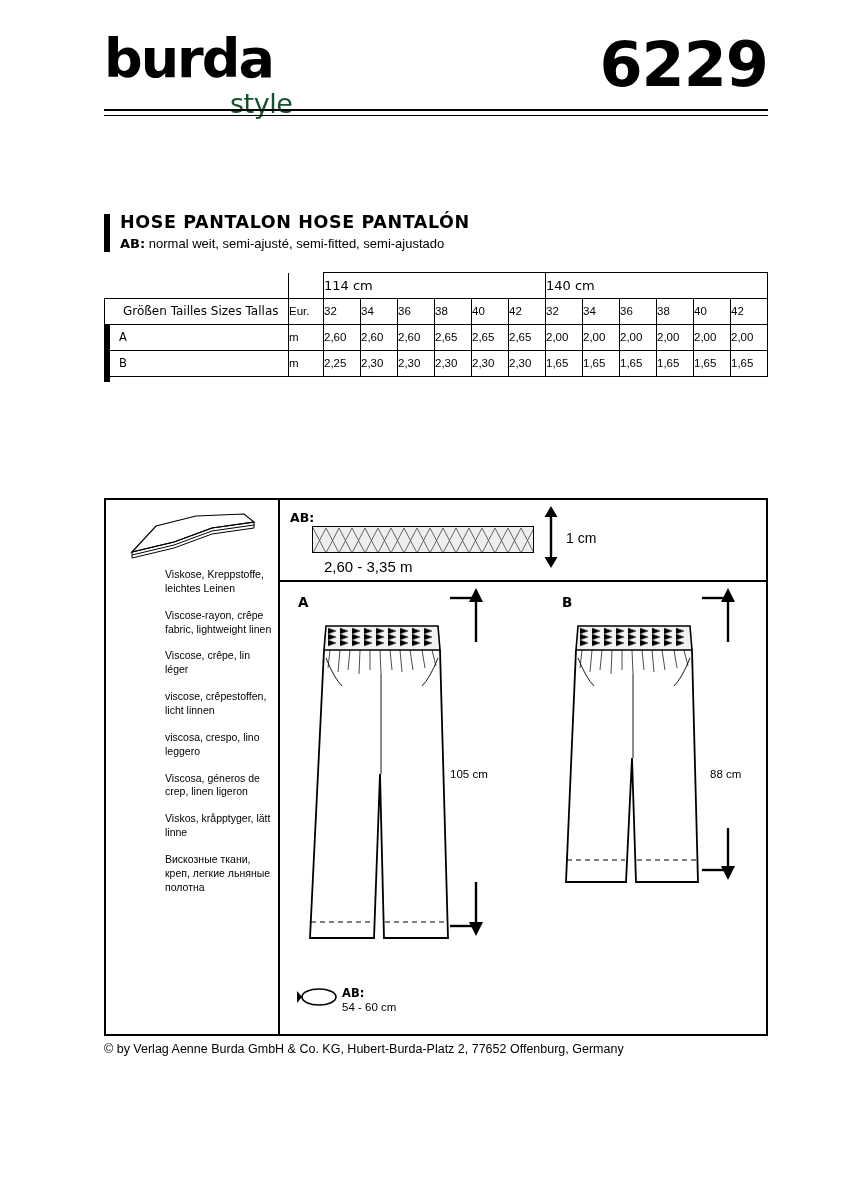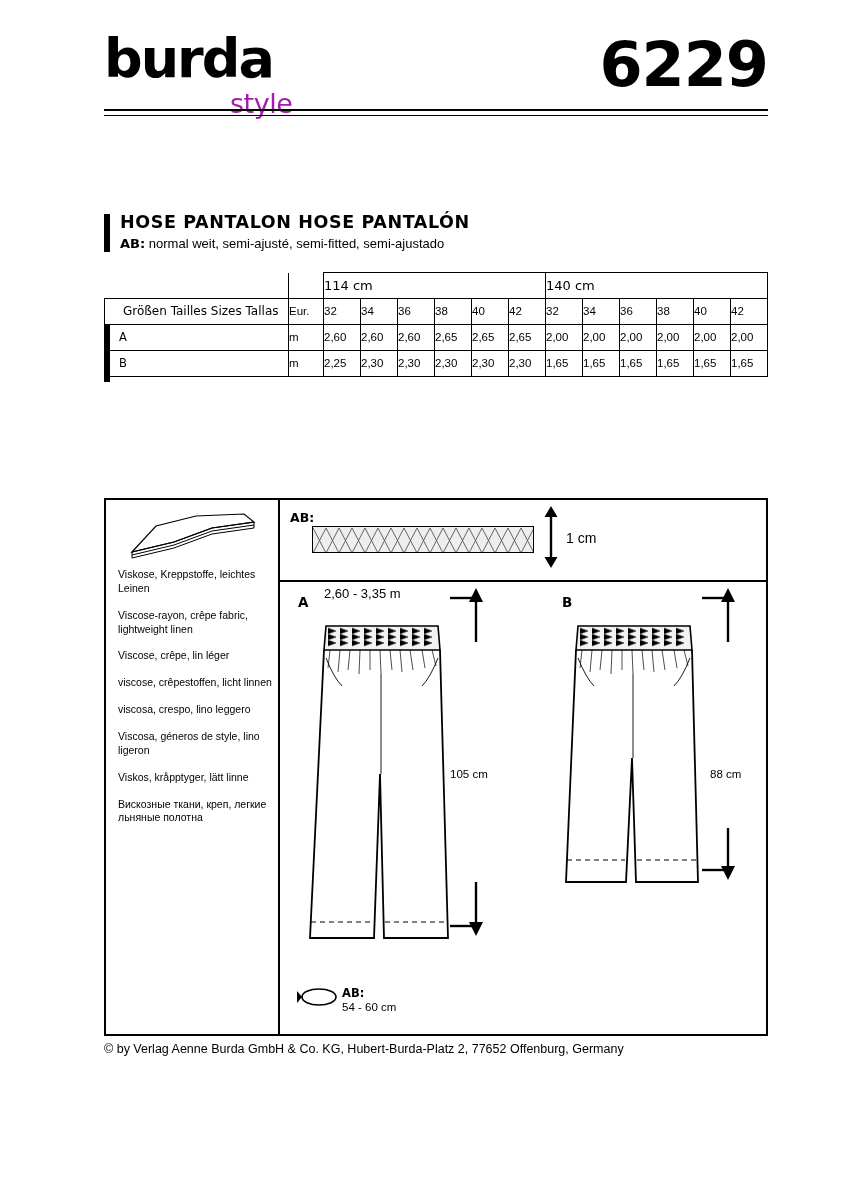--- a/index.html
+++ b/index.html
@@ -39,21 +39,21 @@
     font-size: 54px;
     letter-spacing: -2px;
     line-height: 1;
   }
   .brand-style {
     position: absolute;
     left: 126px;
     top: 52px;
     font-family: "DejaVu Sans", sans-serif;
     font-size: 27px;
-    color: #a21caf;
+    color: #14532d;
     letter-spacing: -0.5px;
   }
   .header-rule {
     position: absolute;
     left: 0;
     top: 73px;
     width: 664px;
     height: 2px;
     background: #000;
   }
@@ -195,21 +195,21 @@
   }
 
   .fabric-list {
     position: absolute;
     left: 12px;
     top: 68px;
     width: 156px;
     font-size: 10.5px;
     line-height: 1.32;
   }
-  .fabric-list div { margin-bottom: 13px; }
+  .fabric-list div { margin-bottom: 13px; margin-left: 47px; }
 
   
   .ab-strip-label {
     position: absolute;
     left: 184px;
     top: 10px;
     font-family: "DejaVu Sans", sans-serif;
     font-weight: bold;
     font-size: 12.5px;
   }
@@ -221,22 +221,21 @@
     height: 27px;
     background: #eeeeee;
     border: 1.5px solid #000;
     box-sizing: border-box;
     overflow: hidden;
   }
   .strip-len {
     position: absolute;
     left: 218px;
     top: 58px;
-    font-size: 13px;
-    margin-top: 28px;
+    font-size: 15px;
   }
   .strip-arrow {
     position: absolute;
     left: 436px;
     top: 6px;
     width: 18px;
     height: 62px;
   }
   .strip-h {
     position: absolute;
@@ -406,21 +405,21 @@
       <path d="M6 44 L6 50" stroke="#000" stroke-width="1"></path>
       <path d="M128 14 L128 20" stroke="#000" stroke-width="1"></path>
     </svg>
 
     <div class="fabric-list">
       <div>Viskose, Kreppstoffe, leichtes Leinen</div>
       <div>Viscose-rayon, crêpe fabric, lightweight linen</div>
       <div>Viscose, crêpe, lin léger</div>
       <div>viscose, crêpestoffen, licht linnen</div>
       <div>viscosa, crespo, lino leggero</div>
-      <div>Viscosa, géneros de style, lino ligeron</div>
+      <div>Viscosa, géneros de crep, linen ligeron</div>
       <div>Viskos, kråpptyger, lätt linne</div>
       <div>Вискозные ткани, креп, легкие льняные полотна</div>
     </div>
 
     <div class="ab-strip-label">AB:</div>
     <div class="strip">
       <svg width="222" height="27" viewBox="0 0 222 27">
         <path d="M0 26 L13 1 L26 26 L39 1 L52 26 L65 1 L78 26 L91 1 L104 26 L117 1 L130 26 L143 1 L156 26 L169 1 L182 26 L195 1 L208 26 L221 1" fill="none" stroke="#555" stroke-width="0.9"></path>
         <path d="M0 1 L13 26 L26 1 L39 26 L52 1 L65 26 L78 1 L91 26 L104 1 L117 26 L130 1 L143 26 L156 1 L169 26 L182 1 L195 26 L208 1 L221 26" fill="none" stroke="#555" stroke-width="0.9"></path>
       </svg>

